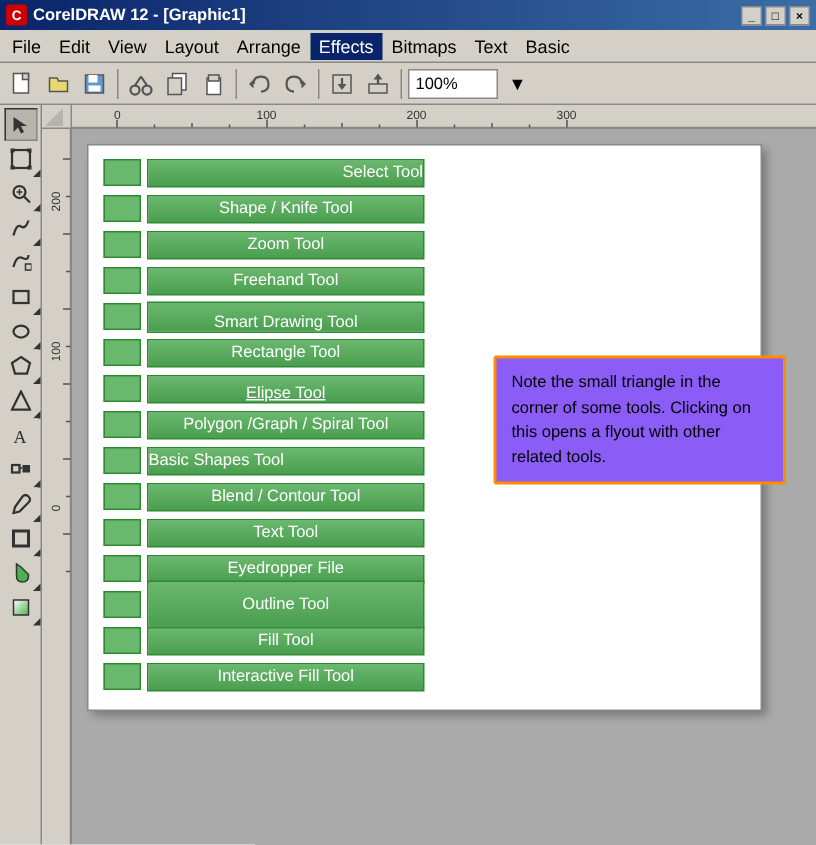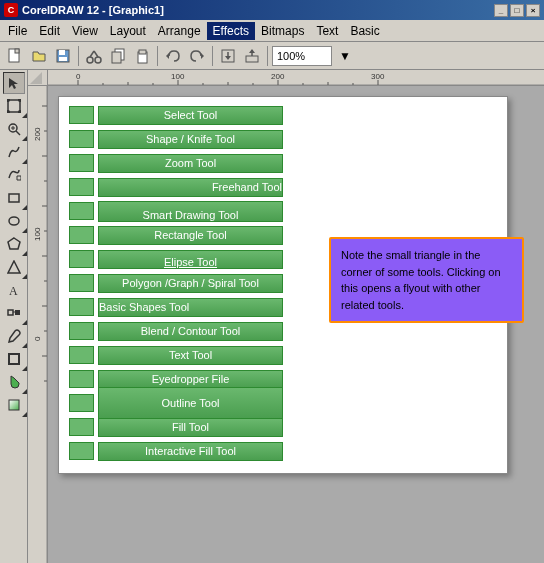--- a/index.html
+++ b/index.html
@@ -450,42 +450,42 @@
       </svg>
     </div>
 
     <div style="position:absolute; top:16px; left:20px; right:0; bottom:0; background:#aaa;">
       <div style="position:absolute; top:10px; left:10px; width:450px; background:white; border:1px solid #888; box-shadow:3px 3px 6px rgba(0,0,0,0.3);">
 
         <div style="padding: 8px 10px;">
 
           <div class="tool-row">
             <div style="width:25px; height:18px; border:1px solid #2d8a30; background:#6ab86e; margin-right:4px;"></div>
-            <div style="flex:1; max-width:185px; height:19px; background:linear-gradient(to bottom, #6ab86e, #4a9e4f); border:1px solid #2d8a30; display:flex; align-items:center; justify-content:center; font-size:11px; color:white; cursor:pointer;">
+            <div style="flex:1; max-width:185px; height:19px; background:linear-gradient(to bottom, #6ab86e, #4a9e4f); border:1px solid #2d8a30; display:flex; align-items:center; justify-content:flex-end; font-size:11px; color:white; cursor:pointer;">
               <span>Select Tool</span>
             </div>
           </div>
 
           <div class="tool-row">
             <div style="width:25px; height:18px; border:1px solid #2d8a30; background:#6ab86e; margin-right:4px;"></div>
             <div style="flex:1; max-width:185px; height:19px; background:linear-gradient(to bottom, #6ab86e, #4a9e4f); border:1px solid #2d8a30; display:flex; align-items:center; justify-content:center; font-size:11px; color:white; cursor:pointer;">
               <span>Shape / Knife Tool</span>
             </div>
           </div>
 
           <div class="tool-row">
             <div style="width:25px; height:18px; border:1px solid #2d8a30; background:#6ab86e; margin-right:4px;"></div>
             <div style="flex:1; max-width:185px; height:19px; background:linear-gradient(to bottom, #6ab86e, #4a9e4f); border:1px solid #2d8a30; display:flex; align-items:center; justify-content:center; font-size:11px; color:white; cursor:pointer;">
               <span>Zoom Tool</span>
             </div>
           </div>
 
           <div class="tool-row">
             <div style="width:25px; height:18px; border:1px solid #2d8a30; background:#6ab86e; margin-right:4px;"></div>
-            <div style="flex:1; max-width:185px; height:19px; background:linear-gradient(to bottom, #6ab86e, #4a9e4f); border:1px solid #2d8a30; display:flex; align-items:center; justify-content:flex-end; font-size:11px; color:white; cursor:pointer;">
+            <div style="flex:1; max-width:185px; height:19px; background:linear-gradient(to bottom, #6ab86e, #4a9e4f); border:1px solid #2d8a30; display:flex; align-items:center; justify-content:center; font-size:11px; color:white; cursor:pointer;">
               <span>Freehand Tool</span>
             </div>
           </div>
 
           <div class="tool-row">
             <div style="width:25px; height:18px; border:1px solid #2d8a30; background:#6ab86e; margin-right:4px;"></div>
             <div style="flex:1; max-width:185px; height:21px; background:linear-gradient(to bottom, #6ab86e, #4a9e4f); border:1px solid #2d8a30; display:flex; align-items:flex-end; justify-content:center; font-size:11px; color:white; cursor:pointer;">
               <span>Smart Drawing Tool</span>
             </div>
           </div>

